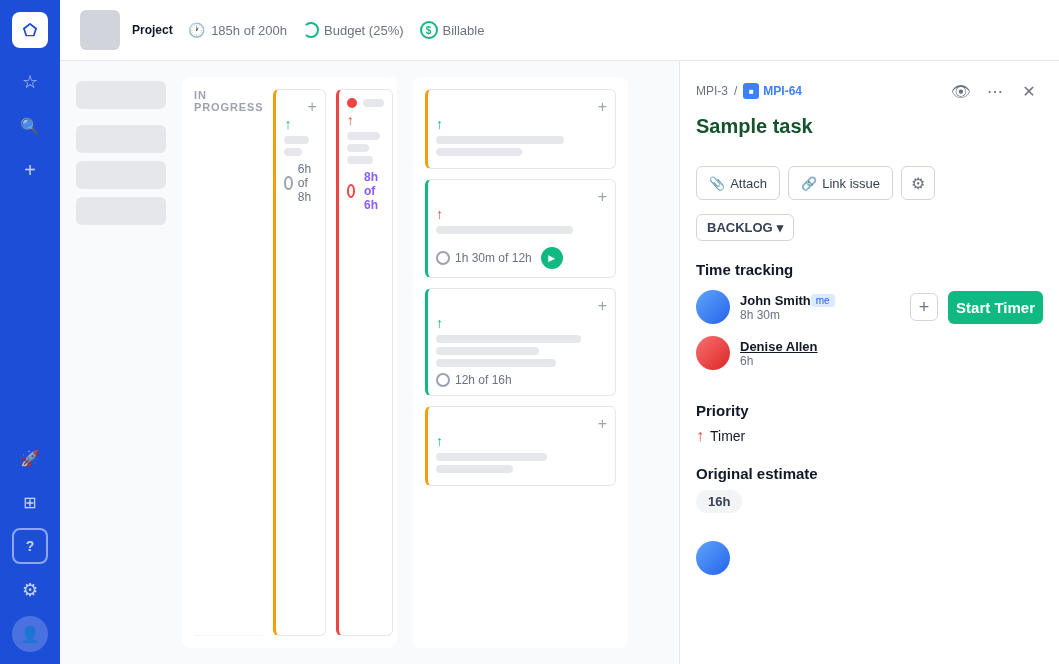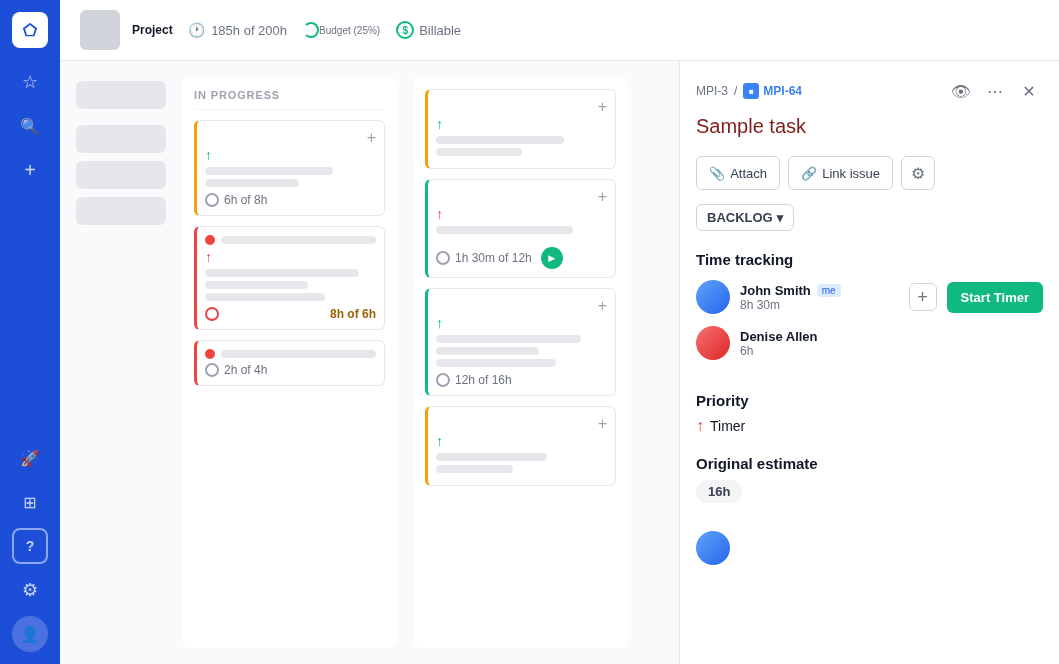--- a/index.html
+++ b/index.html
@@ -45,21 +45,21 @@
 <div style="flex:1;display:flex;flex-direction:column;overflow:hidden;">
 
   <header style="background:white;border-bottom:1px solid #e5e7eb;padding:10px 20px;display:flex;align-items:center;gap:12px;flex-shrink:0;">
     <div style="width:40px;height:40px;background:#d1d5db;border-radius:6px;"></div>
     <h1 style="font-size:12px;font-weight:700;color:#111827;">Project</h1>
     <div style="display:flex;align-items:center;gap:16px;margin-left:4px;">
       <div style="display:flex;align-items:center;gap:5px;font-size:13px;color:#6b7280;">
         <span style="font-size:14px;">🕐</span>
         <span>185h of 200h</span>
       </div>
-      <div style="display:flex;align-items:center;font-size:10px;color:#6b7280;">
+      <div style="display:flex;align-items:center;gap:5px;font-size:13px;color:#6b7280;">
         <div style="width:16px;height:16px;border-radius:50%;border:2px solid #10b981;border-left-color:transparent;"></div>
         <span>Budget (25%)</span>
       </div>
       <div style="display:flex;align-items:center;gap:5px;font-size:13px;color:#6b7280;">
         <div style="width:18px;height:18px;border-radius:50%;border:2px solid #10b981;display:flex;align-items:center;justify-content:center;font-size:10px;color:#10b981;font-weight:bold;">$</div>
         <span>Billable</span>
       </div>
     </div>
   </header>
 
@@ -67,21 +67,21 @@
 
     <div style="flex:1;display:flex;gap:16px;padding:16px;overflow-x:auto;background:#f9fafb;">
 
       <div style="width:90px;flex-shrink:0;display:flex;flex-direction:column;gap:8px;padding-top:4px;">
         <div style="height:28px;background:#e5e7eb;border-radius:6px;"></div>
         <div style="height:28px;background:#e5e7eb;border-radius:6px;margin-top:8px;"></div>
         <div style="height:28px;background:#e5e7eb;border-radius:6px;"></div>
         <div style="height:28px;background:#e5e7eb;border-radius:6px;"></div>
       </div>
 
-      <div style="background:white;border-radius:8px;width:215px;flex-shrink:0;padding:12px;display:flex;flex-direction:column;gap:10px;overflow-y:auto;">
+      <div style="background:white;border-radius:8px;width:215px;flex-shrink:0;padding:12px;display:flex;flex-direction:row;gap:10px;overflow-y:auto;">
         <div style="font-size:11px;font-weight:700;color:#9ca3af;letter-spacing:0.08em;text-transform:uppercase;padding-bottom:8px;border-bottom:1px solid #f3f4f6;">IN PROGRESS</div>
 
         <div style="border:1px solid #e5e7eb;border-left:3px solid #f59e0b;border-radius:6px;padding:8px;">
           <div style="display:flex;justify-content:flex-end;">
             <span style="font-size:16px;color:#9ca3af;cursor:pointer;">+</span>
           </div>
           <div style="color:#10b981;font-size:14px;">↑</div>
           <div style="height:8px;background:#e5e7eb;border-radius:4px;margin:4px 0;width:75%;"></div>
           <div style="height:8px;background:#e5e7eb;border-radius:4px;margin:4px 0;width:55%;"></div>
           <div style="display:flex;align-items:center;gap:5px;font-size:12px;color:#6b7280;margin-top:6px;">
@@ -92,21 +92,21 @@
 
         <div style="border:1px solid #e5e7eb;border-left:3px solid #ef4444;border-radius:6px;padding:8px;">
           <div style="display:flex;align-items:center;gap:6px;margin-bottom:4px;">
             <div style="width:10px;height:10px;border-radius:50%;background:#ef4444;"></div>
             <div style="height:8px;background:#e5e7eb;border-radius:4px;flex:1;"></div>
           </div>
           <div style="color:#ef4444;font-size:14px;">↑</div>
           <div style="height:8px;background:#e5e7eb;border-radius:4px;margin:4px 0;width:90%;"></div>
           <div style="height:8px;background:#e5e7eb;border-radius:4px;margin:4px 0;width:60%;"></div>
           <div style="height:8px;background:#e5e7eb;border-radius:4px;margin:4px 0;width:70%;"></div>
-          <div style="display:flex;align-items:center;gap:16px;font-size:12px;color:#a16207;font-weight:600;margin-top:6px;justify-content:space-between;">
+          <div style="display:flex;align-items:center;gap:9px;font-size:12px;color:#8b5cf6;font-weight:600;margin-top:6px;justify-content:space-between;">
             <div style="width:14px;height:14px;border-radius:50%;border:2px solid #ef4444;"></div>
             <span>8h of 6h</span>
           </div>
         </div>
 
         <div style="border:1px solid #e5e7eb;border-left:3px solid #ef4444;border-radius:6px;padding:8px;">
           <div style="display:flex;align-items:center;gap:6px;margin-bottom:4px;">
             <div style="width:10px;height:10px;border-radius:50%;background:#ef4444;"></div>
             <div style="height:8px;background:#e5e7eb;border-radius:4px;flex:1;"></div>
           </div>
@@ -178,21 +178,21 @@
             <span>MPI-64</span>
           </div>
         </div>
         <div style="display:flex;align-items:center;gap:6px;">
           <button style="width:28px;height:28px;border-radius:6px;border:none;background:transparent;cursor:pointer;display:flex;align-items:center;justify-content:center;font-size:16px;color:#6b7280;">👁</button>
           <button style="width:28px;height:28px;border-radius:6px;border:none;background:transparent;cursor:pointer;display:flex;align-items:center;justify-content:center;font-size:16px;color:#6b7280;">⋯</button>
           <button style="width:28px;height:28px;border-radius:6px;border:none;background:transparent;cursor:pointer;display:flex;align-items:center;justify-content:center;font-size:16px;color:#6b7280;">✕</button>
         </div>
       </div>
 
-      <h2 style="font-size:20px;font-weight:400;color:#7f1d1d;margin-bottom:18px;">Sample task</h2>
+      <h2 style="font-size:20px;font-weight:700;color:#14532d;margin-bottom:28px;">Sample task</h2>
 
       <div style="display:flex;gap:8px;margin-bottom:14px;">
         <button style="display:flex;align-items:center;gap:5px;padding:6px 12px;border:1px solid #d1d5db;border-radius:6px;background:white;font-size:13px;color:#374151;cursor:pointer;">
           <span>📎</span>
           <span>Attach</span>
         </button>
         <button style="display:flex;align-items:center;gap:5px;padding:6px 12px;border:1px solid #d1d5db;border-radius:6px;background:white;font-size:13px;color:#374151;cursor:pointer;">
           <span>🔗</span>
           <span>Link issue</span>
         </button>
@@ -203,36 +203,36 @@
         <span>BACKLOG</span>
         <span>▾</span>
       </div>
 
       <div style="margin-bottom:20px;">
         <h3 style="font-size:15px;font-weight:700;color:#111827;margin-bottom:12px;">Time tracking</h3>
 
         <div style="display:flex;align-items:center;gap:10px;margin-bottom:12px;">
           <div style="width:34px;height:34px;border-radius:50%;background:linear-gradient(135deg,#60a5fa,#2563eb);flex-shrink:0;"></div>
           <div style="flex:1;">
-            <div style="display:flex;align-items:center;gap:6px;">
+            <div style="display:flex;align-items:center;gap:0;">
               <span style="font-size:13px;font-weight:600;color:#111827;">John Smith</span>
               <span style="background:#dbeafe;color:#2563eb;font-size:10px;padding:1px 5px;border-radius:4px;font-weight:500;">me</span>
             </div>
             <div style="font-size:12px;color:#6b7280;">8h 30m</div>
           </div>
           <button style="width:28px;height:28px;border:1px solid #d1d5db;border-radius:6px;background:white;display:flex;align-items:center;justify-content:center;cursor:pointer;font-size:18px;color:#6b7280;">+</button>
-          <button style="background:#10b981;color:white;border:none;border-radius:6px;padding:8px 14px;font-size:13px;font-weight:600;cursor:pointer;">
+          <button style="background:#10b981;color:white;border:none;border-radius:6px;padding:8px 8px;font-size:15px;font-weight:600;cursor:pointer;">
             <span>Start Timer</span>
           </button>
         </div>
 
         <div style="display:flex;align-items:center;gap:10px;margin-bottom:12px;">
           <div style="width:34px;height:34px;border-radius:50%;background:linear-gradient(135deg,#f87171,#dc2626);flex-shrink:0;"></div>
           <div style="flex:1;">
-            <div style="font-size:13px;font-weight:600;color:#111827;">Denise Allen</div>
+            <div style="font-size:13px;font-weight:600;color:#111827;text-decoration:underline;">Denise Allen</div>
             <div style="font-size:12px;color:#6b7280;">6h</div>
           </div>
         </div>
       </div>
 
       <div style="margin-bottom:20px;">
         <h3 style="font-size:15px;font-weight:700;color:#111827;margin-bottom:8px;">Priority</h3>
         <div style="display:flex;align-items:center;gap:6px;font-size:14px;color:#111827;font-weight:500;">
           <span style="color:#ef4444;font-size:16px;">↑</span>
           <span>Timer</span>

